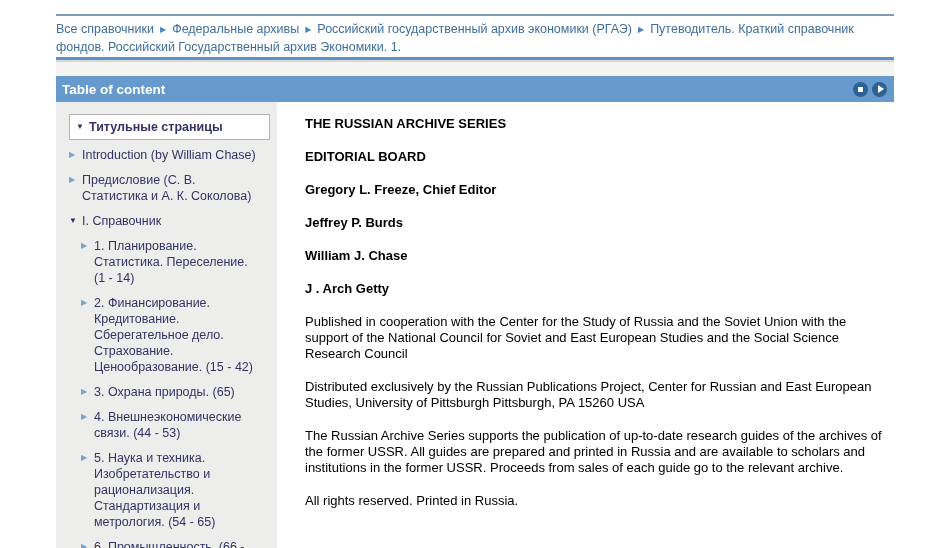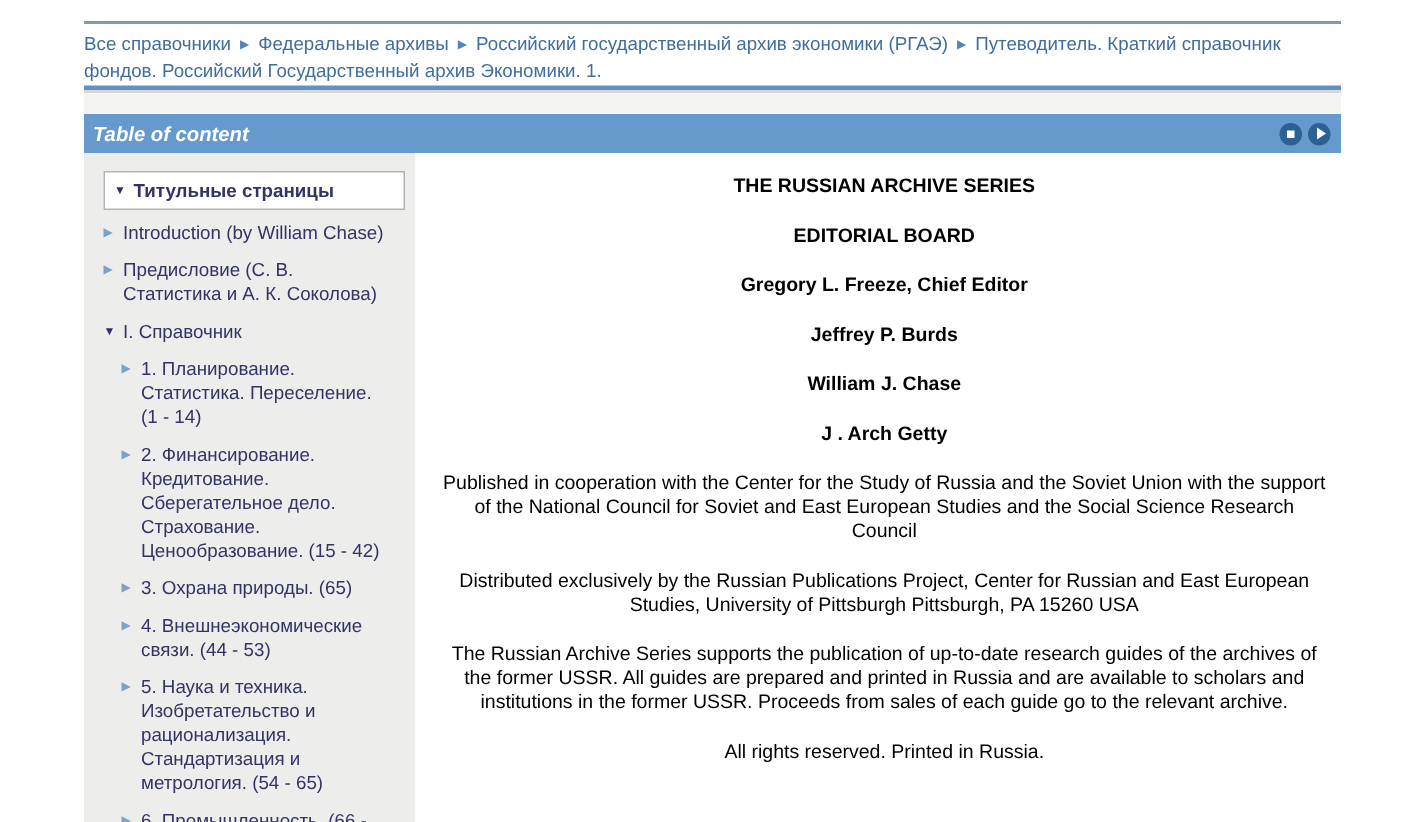--- a/index.html
+++ b/index.html
@@ -13,21 +13,21 @@
                 color:var(--breadcrumb_text,#3f6e9e); }
   .bc-item { color:var(--breadcrumb_text,#3f6e9e); cursor:pointer; }
   .bc-sep { color:var(--breadcrumb_sep,#4e86bc); font-size:8px; margin:0 6px;
             position:relative; top:-1px; display:inline-block; }
 
   .bc-rule { border-top:3px solid var(--bc_rule,#5e92c6); }
   .gray-band { height:16px; background:var(--band_bg,#f4f4f2);
                border-top:2px solid #d8d8d6; }
 
   .portlet-bar { height:26px; background:var(--accent_blue,#6699cc);
-                 display:flex; align-items:center; padding:0 7px 0 6px;font-style:italic; }
+                 display:flex; align-items:center; padding:0 7px 0 6px; }
   .portlet-title { flex:1; color:#fff; font-weight:bold; font-size:13.5px; }
   .btn-circle { width:15px; height:15px; border-radius:50%; border:none;
                 background:var(--button_blue,#2d6194); display:flex;
                 align-items:center; justify-content:center; margin-left:4px;
                 cursor:pointer; flex:none; }
   .icon-square-icon { width:5px; height:5px; background:#fff; }
   .icon-triangle-right-icon { width:0; height:0; border-left:6px solid #fff;
                 border-top:4px solid transparent; border-bottom:4px solid transparent;
                 margin-left:2px; }
 
@@ -39,22 +39,22 @@
   .tri { flex:none; width:13px; font-size:8px; padding-top:3px; }
   .tri.collapsed { color:var(--tri_collapsed,#7aa2ca); }
   .tri.expanded  { color:var(--tri_expanded,#2e2e68); }
   .tree-label { font-size:12.5px; line-height:16px; color:var(--tree_text,#333366); }
   .lvl0 .tree-label { max-width:182px; }
   .lvl1 .tree-label { max-width:166px; }
   .tree-item.selected { background:#fff; border:1px solid #b3b3b3;
                         padding:4px 2px 4px 6px; width:201px; margin-bottom:7px; }
   .tree-item.selected .tree-label { font-weight:bold; }
 
-  .content { flex:1; background:#fff; padding:14px 8px 0 16px;
-             text-align:center; overflow:hidden; }
+  .content { flex:1; background:#fff; padding:14px 8px 0 28px;
+             text-align:left; overflow:hidden; }
   .para { font-size:13px; line-height:16px; margin-bottom:17px; color:#000; }
   .para.bold { font-weight:bold; }
 </style>
 </head>
 <body>
 
 <div class="page">
   <div class="top-rule"></div>
   <div class="breadcrumb"><span class="bc-item">Все справочники</span><span class="bc-sep">▶</span><span class="bc-item">Федеральные архивы</span><span class="bc-sep">▶</span><span class="bc-item">Российский государственный архив экономики (РГАЭ)</span><span class="bc-sep">▶</span><span class="bc-item">Путеводитель. Краткий справочник фондов. Российский Государственный архив Экономики. 1.</span></div>
   <div class="bc-rule"></div>

